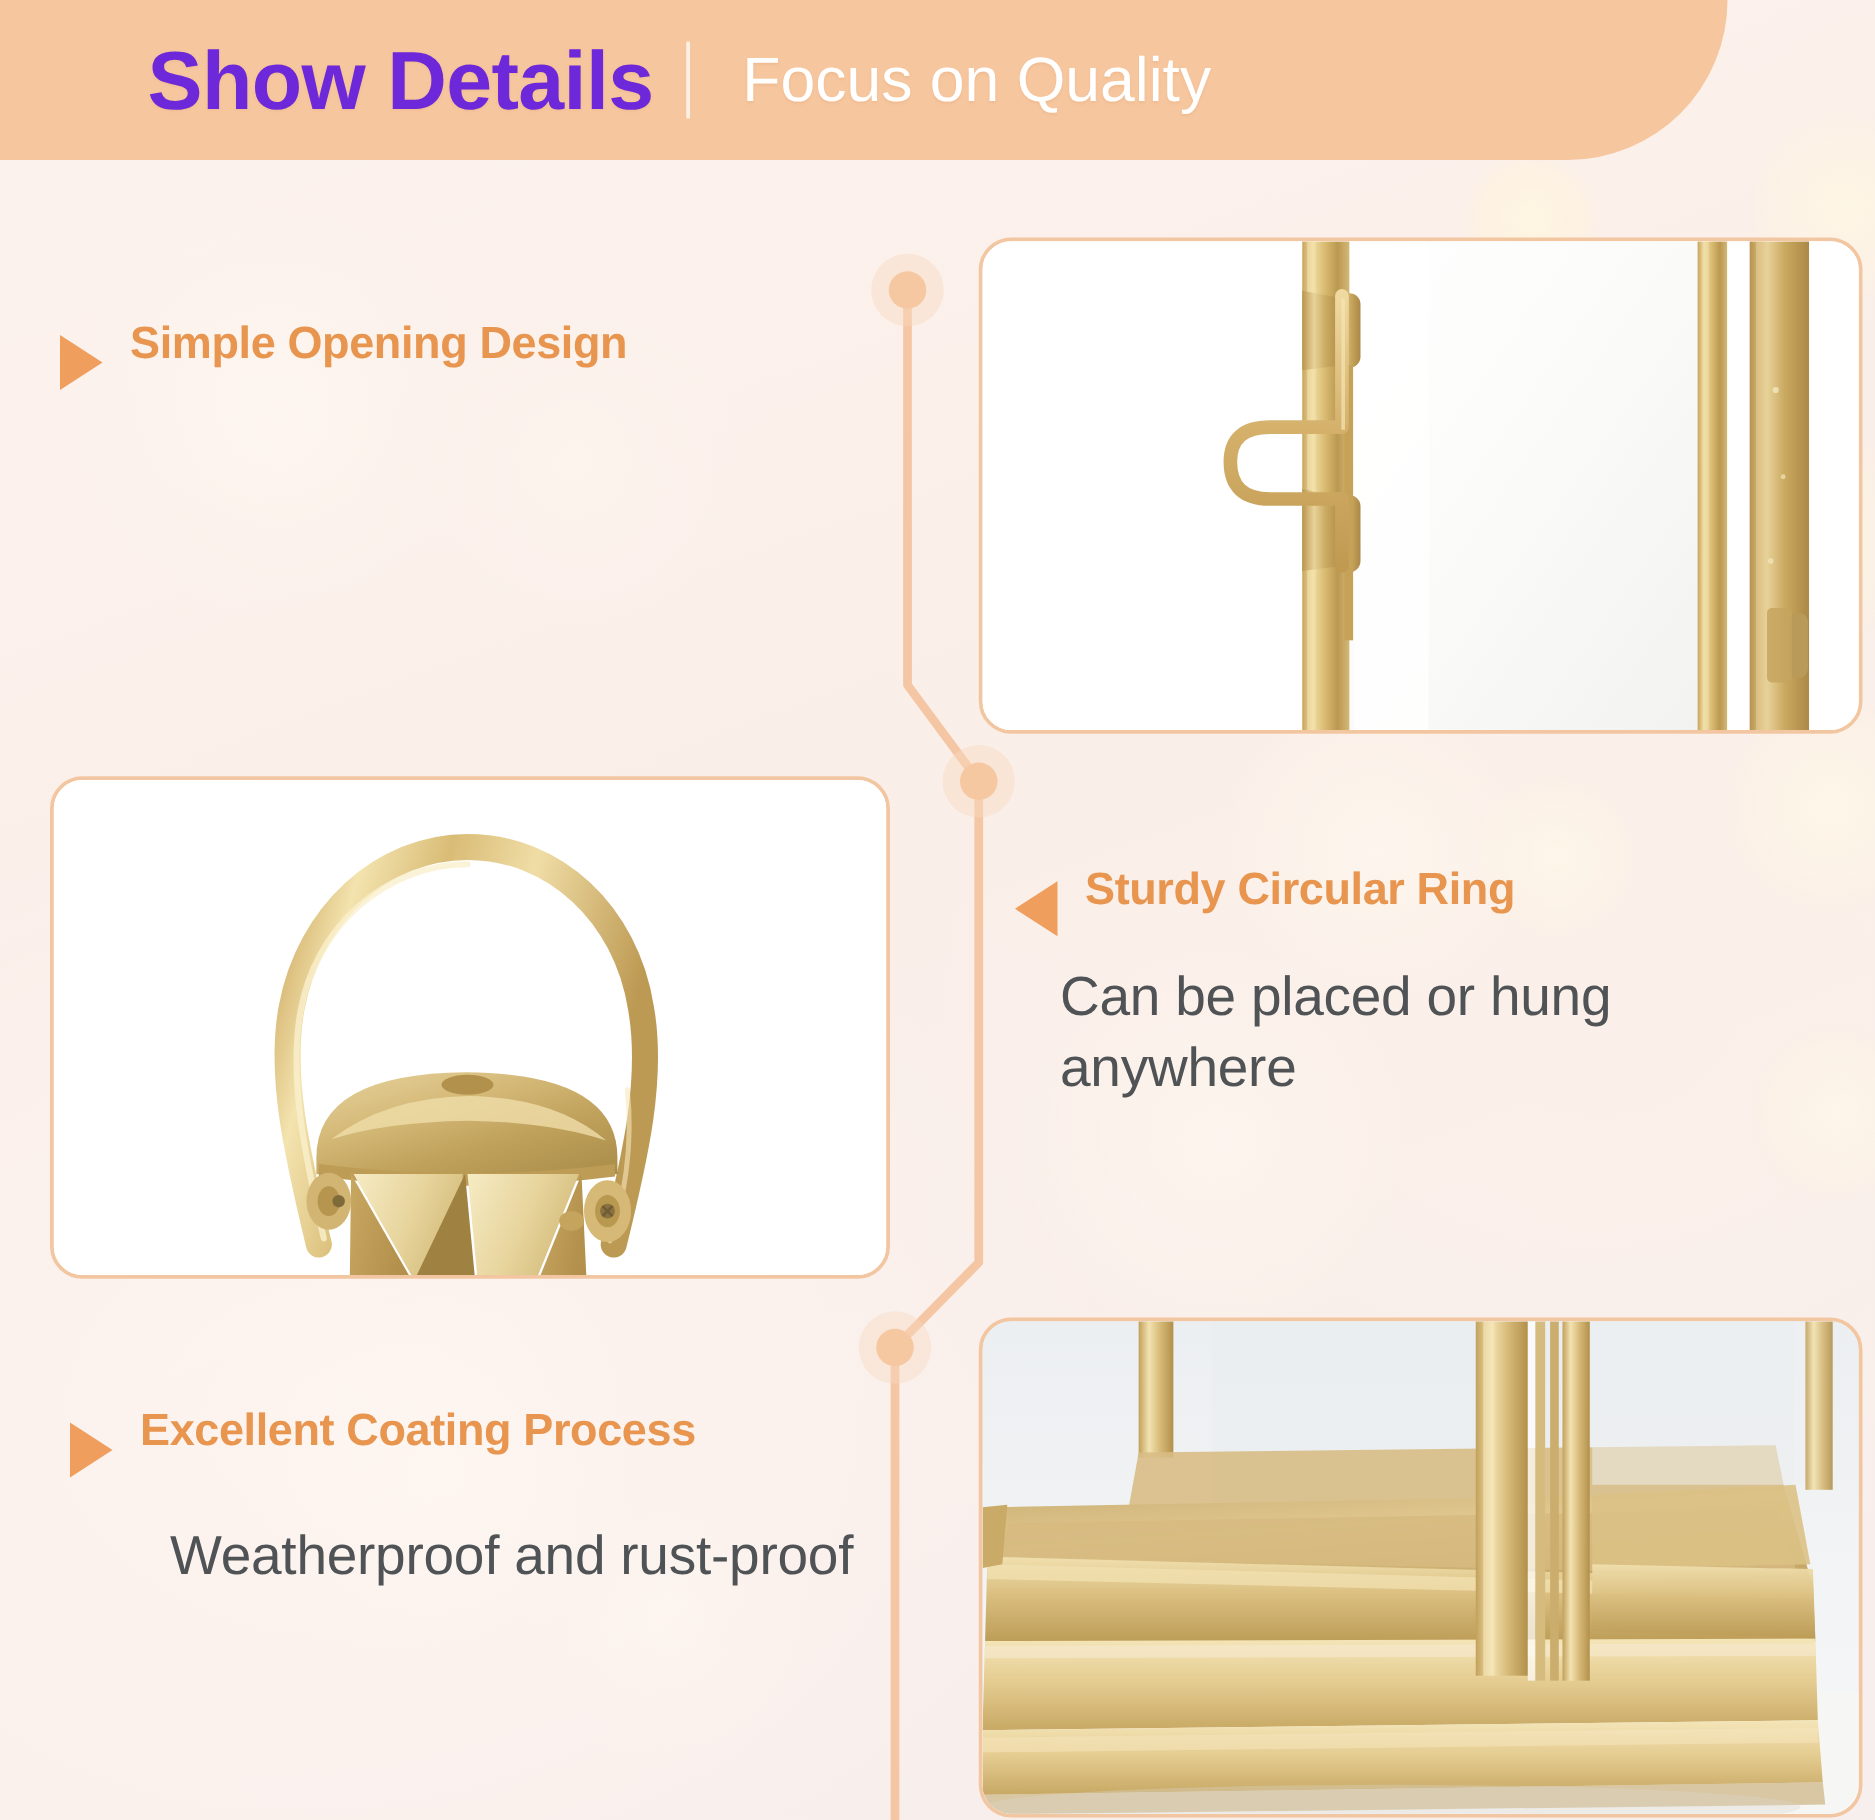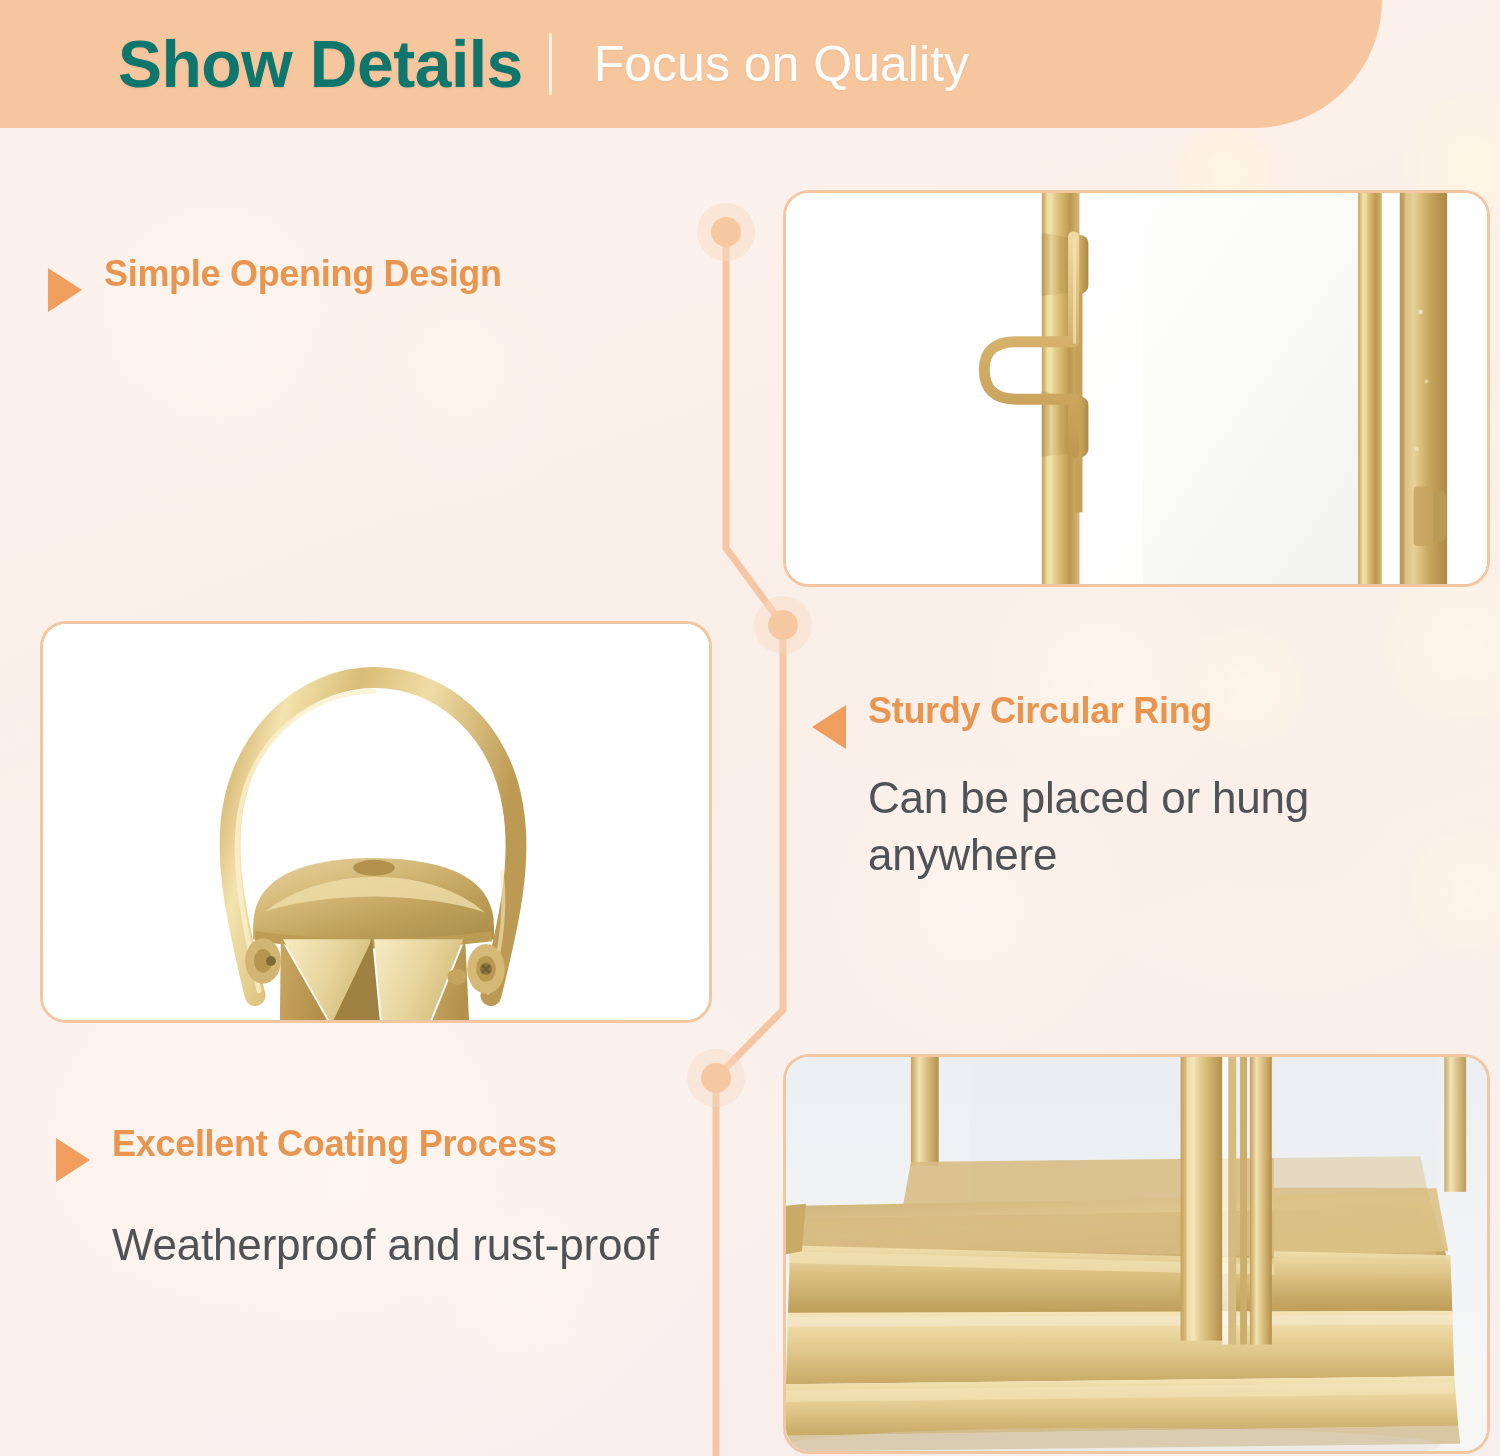--- a/index.html
+++ b/index.html
@@ -31,21 +31,21 @@
     width:1382px; height:128px;
     background:#f6c69e;
     border-bottom-right-radius:190px;
     z-index:5;
   }
   #header-inner {
     position:absolute; left:118px; top:0;
     height:128px; display:flex; align-items:center; gap:26px;
   }
   #hdr-title {
-    color:#0f766e;
+    color:#6d28d9;
     font-size:66px;
     font-weight:bold;
     letter-spacing:-0.5px;
     line-height:1;
     text-shadow:0 1px 2px rgba(226,165,120,0.35);
     white-space:nowrap;
   }
   #hdr-divider {
     width:3px; height:62px;
     background:#fdf2e8;
@@ -110,24 +110,24 @@
     font-size:44px;
     font-weight:normal;
     line-height:1.30;
     letter-spacing:-0.2px;
   }
 
   #feat-opening  { left:48px;  top:252px;  width:660px; }
   #feat-opening .feat-desc { margin-top:20px; margin-left:56px; }
 
   #feat-ring     { left:812px; top:689px;  width:660px; }
-  #feat-ring .feat-desc { margin-top:20px; margin-left:56px; }
+  #feat-ring .feat-desc { margin-top:20px; margin-left:36px; }
 
   #feat-coating  { left:56px;  top:1122px; width:640px; }
-  #feat-coating .feat-desc { margin-top:34px; margin-left:56px; }
+  #feat-coating .feat-desc { margin-top:34px; margin-left:80px; }
 </style>
 </head>
 <body>
 
 <div id="page">
 
   <div>
     <div class="bokeh" style="left:1170px;top:120px;width:110px;height:110px;background:radial-gradient(circle,rgba(255,246,225,.95) 0%,rgba(255,243,218,.45) 55%,rgba(255,243,218,0) 72%);"></div>
     <div class="bokeh" style="left:1400px;top:90px;width:150px;height:150px;background:radial-gradient(circle,rgba(255,247,228,.85) 0%,rgba(255,245,222,.35) 58%,rgba(255,245,222,0) 74%);"></div>
     <div class="bokeh" style="left:1330px;top:330px;width:200px;height:200px;background:radial-gradient(circle,rgba(255,247,230,.7) 0%,rgba(255,244,220,.28) 58%,rgba(255,244,220,0) 75%);"></div>

